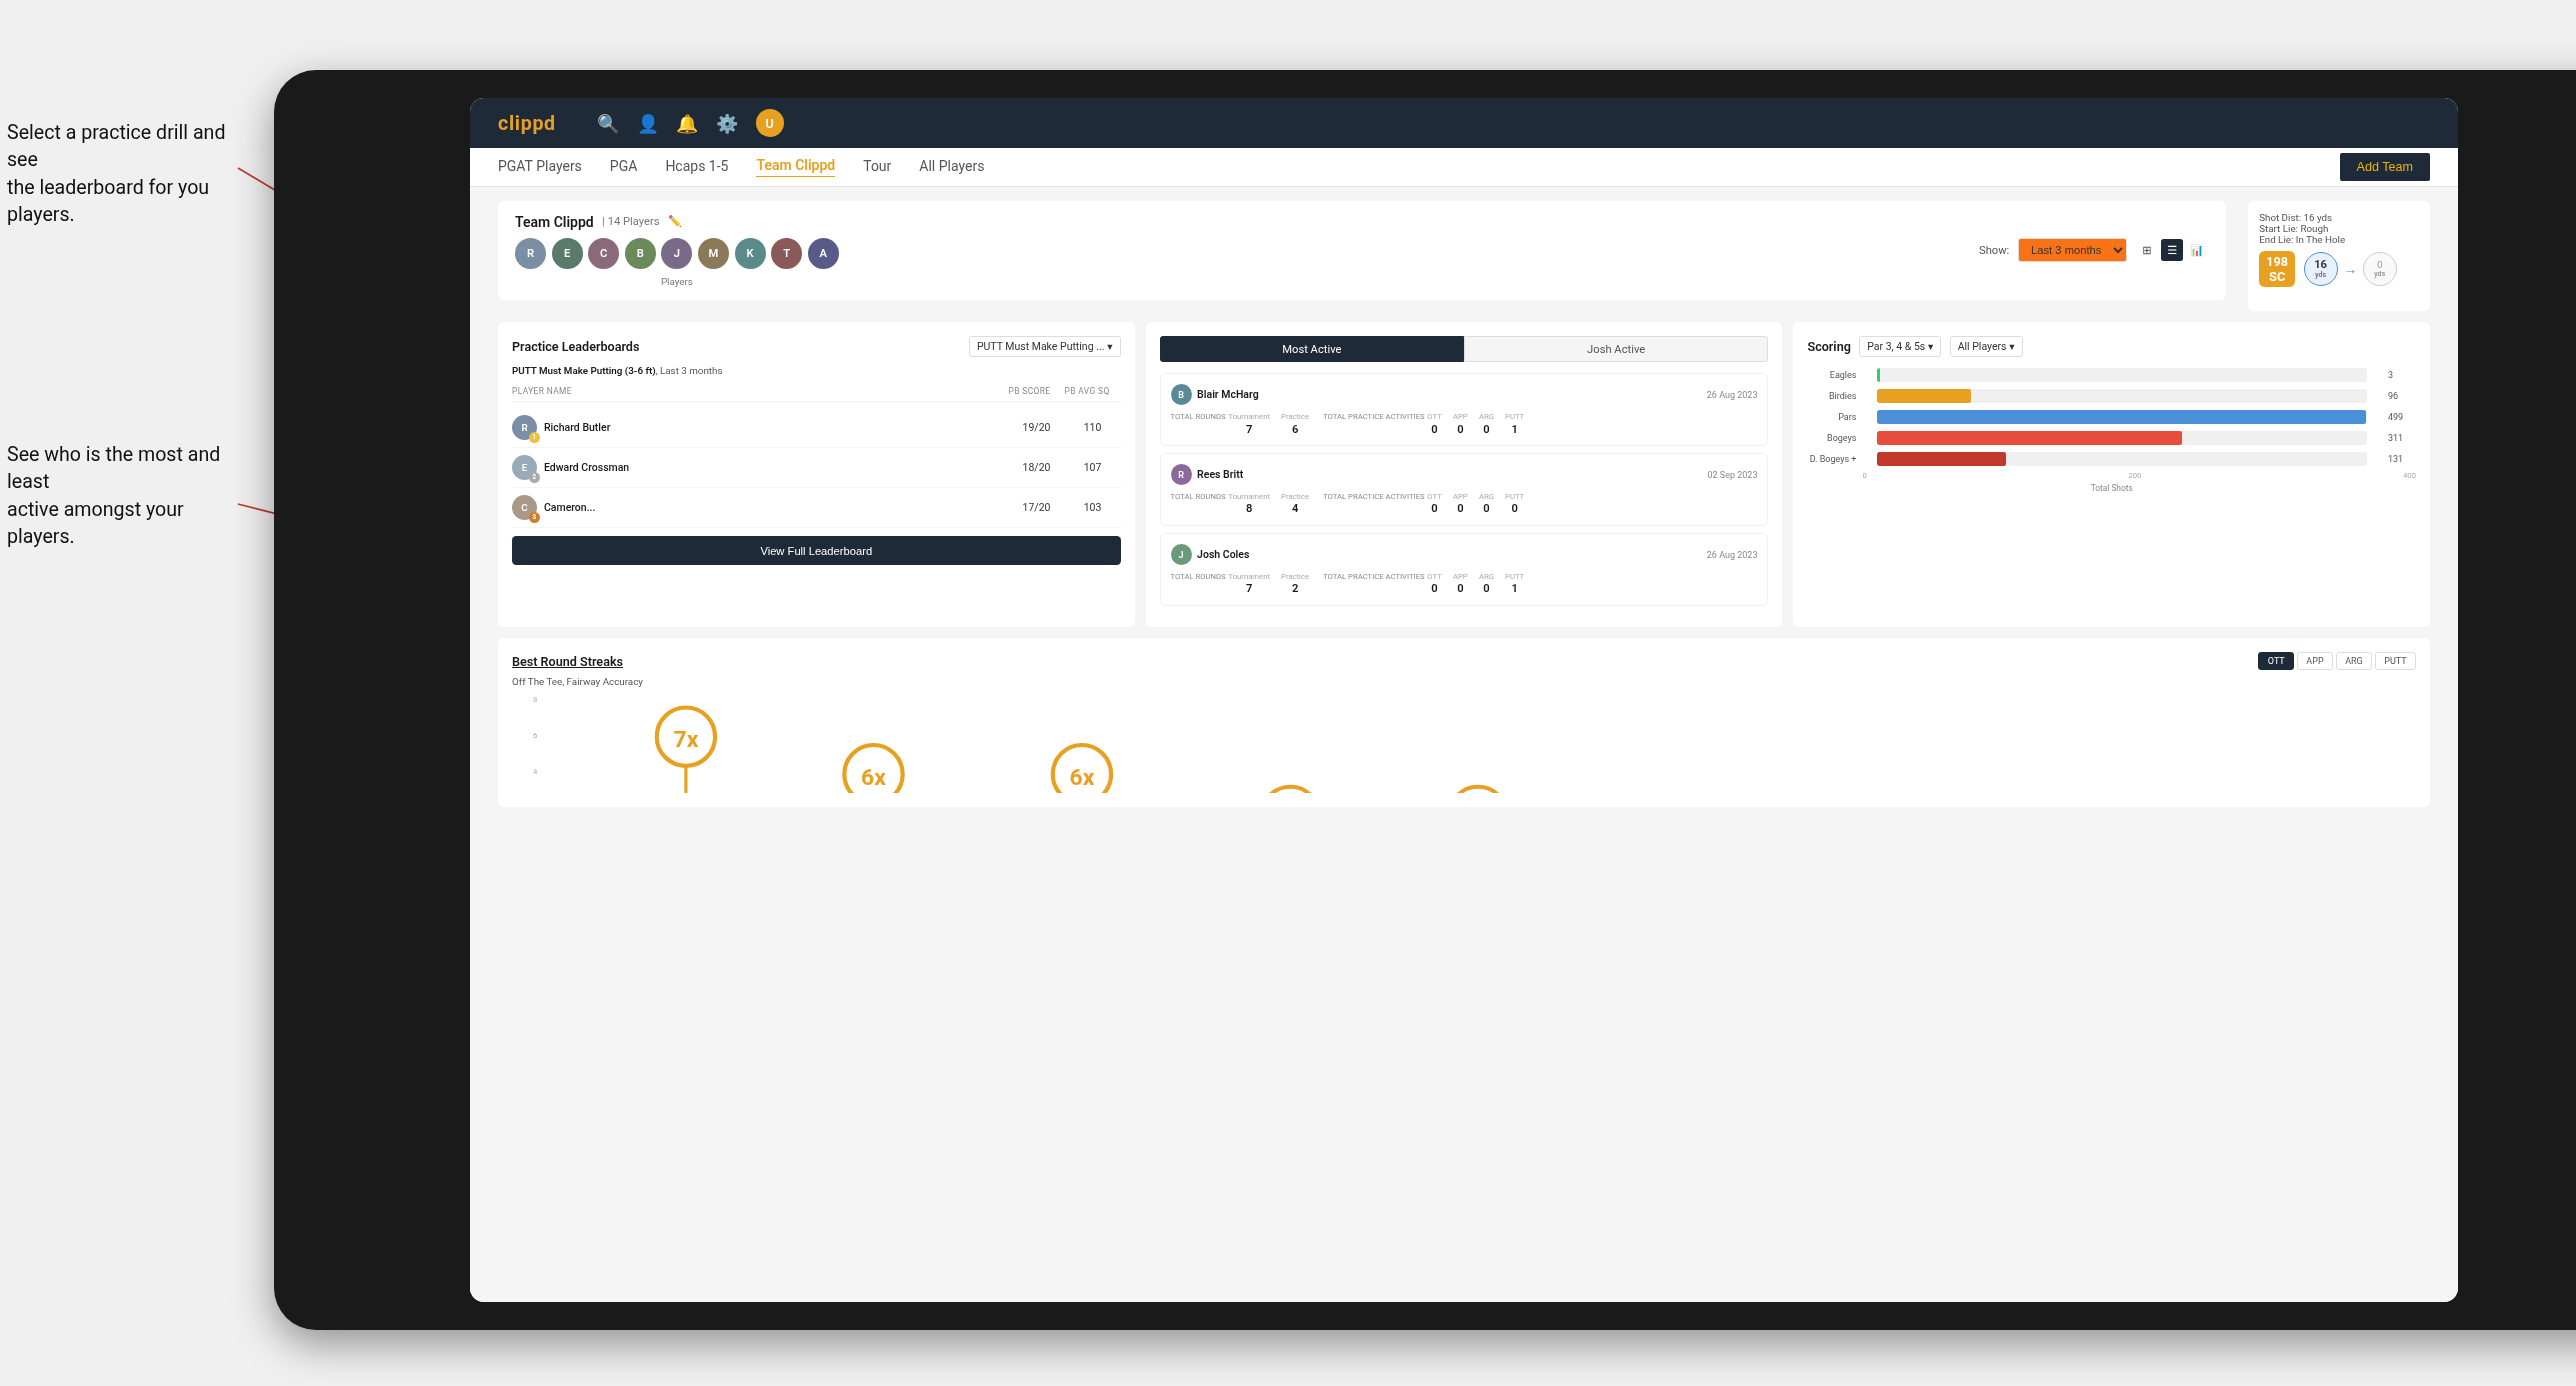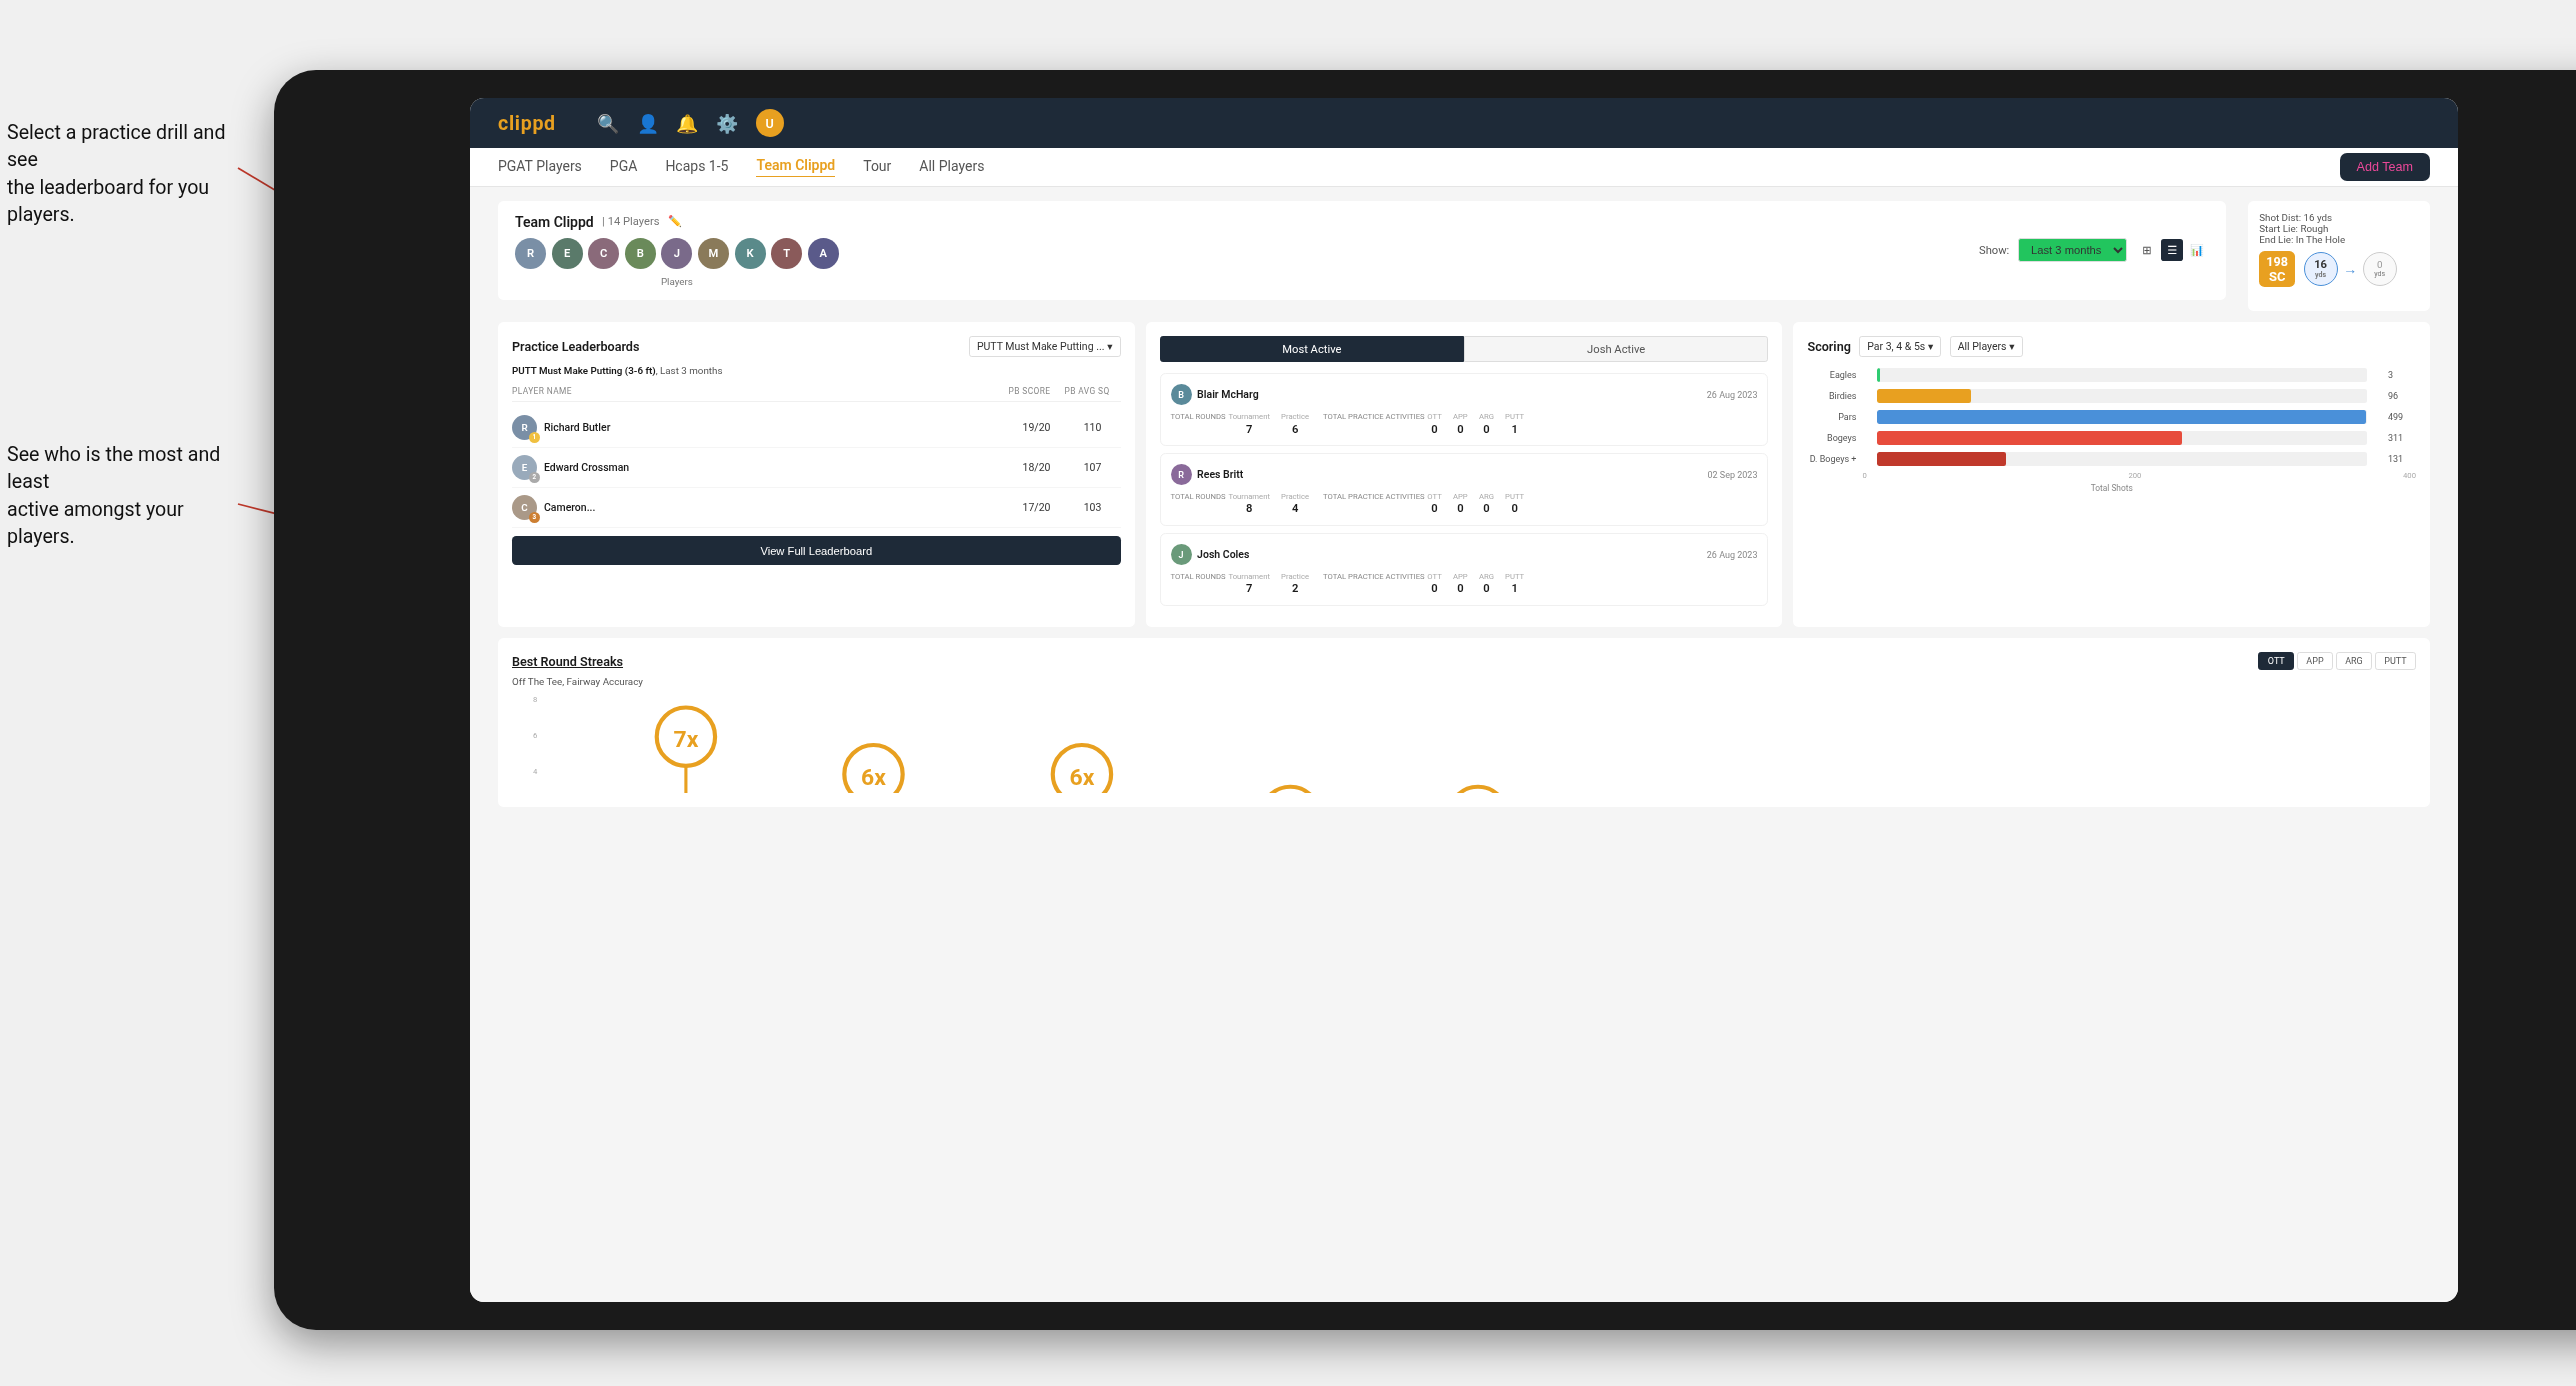--- a/index.html
+++ b/index.html
@@ -118,24 +118,24 @@
       padding-bottom: 2.8px;
     }
     .subnav-item.active {
       color: #e8a020;
       font-weight: 600;
       border-bottom: 1.4px solid #e8a020;
     }
     .add-team-btn {
       margin-left: auto;
       background: #1e2a38;
-      color: #ec4899;
+      color: #eab308;
       border: none;
       padding: 7px 17px;
-      border-radius: 7px;
+      border-radius: 2px;
       font-size: 12.6px;
       cursor: pointer;
     }
 
     
     .main-content {
       flex: 1;
       background: #f5f5f5;
       overflow-y: auto;
       padding: 14px 28px;
@@ -205,21 +205,21 @@
     }
     .show-label {
       font-size: 11.2px;
       color: #555;
     }
     .show-select {
       font-size: 11.2px;
       border: 0.7px solid #ddd;
       border-radius: 2.8px;
       padding: 4.2px 8.4px;
-      background: #22c55e;
+      background: #f97316;
       color: #333;
       cursor: pointer;
     }
     .view-icons {
       display: flex;
       gap: 2.8px;
     }
     .view-icon {
       width: 22.4px;
       height: 22.4px;

